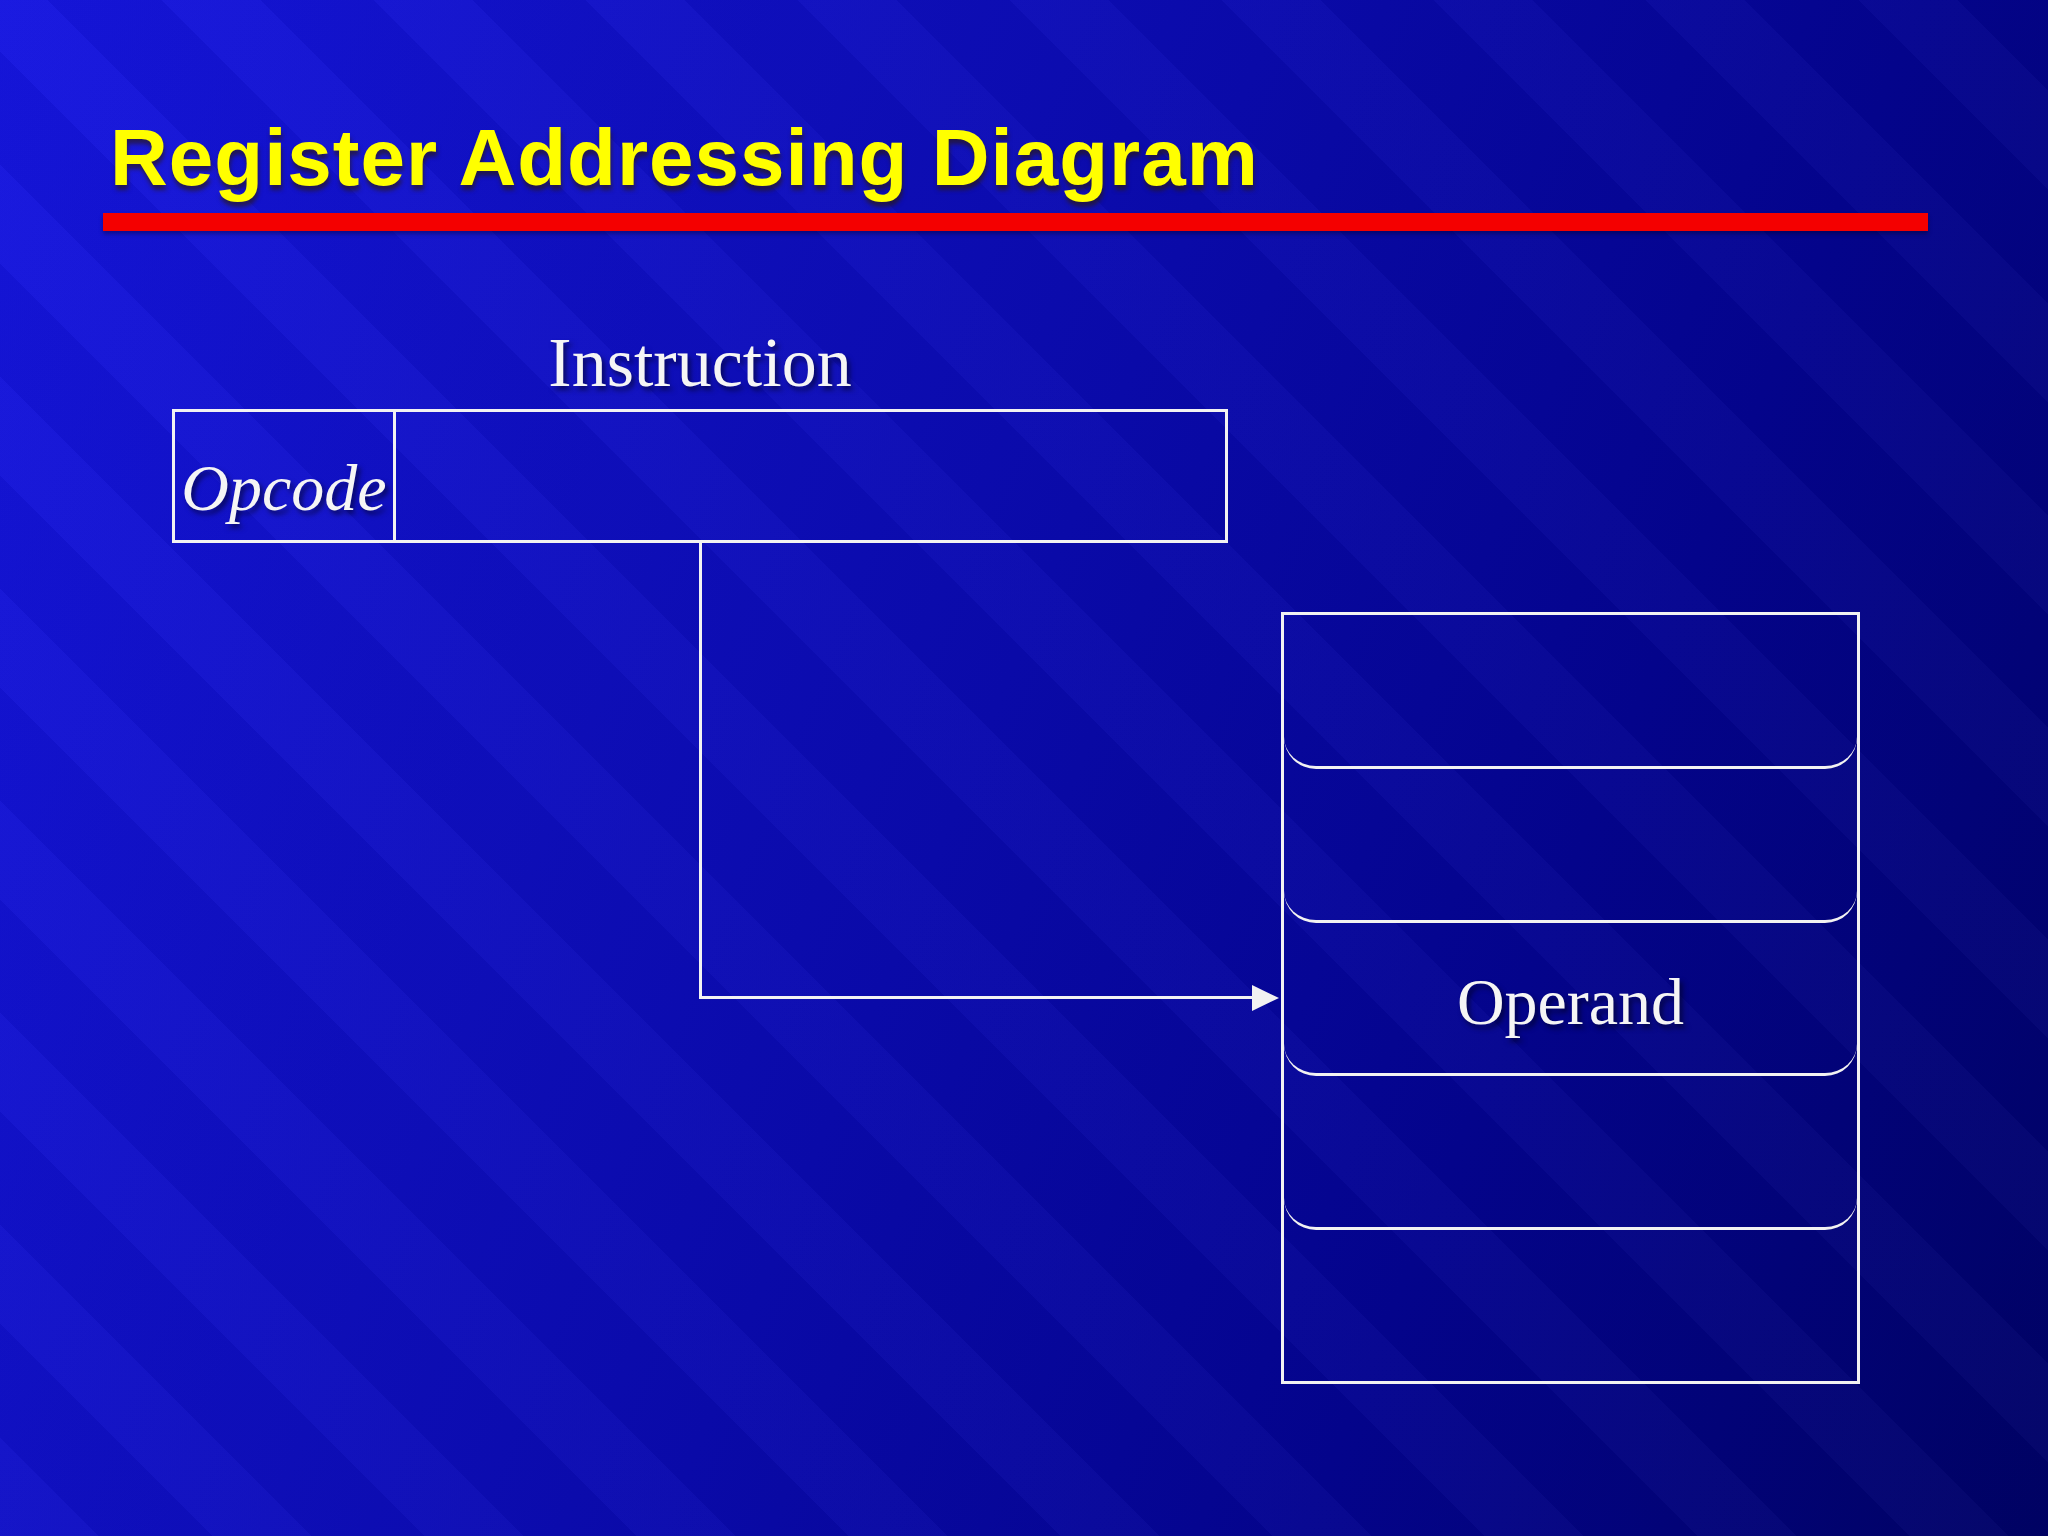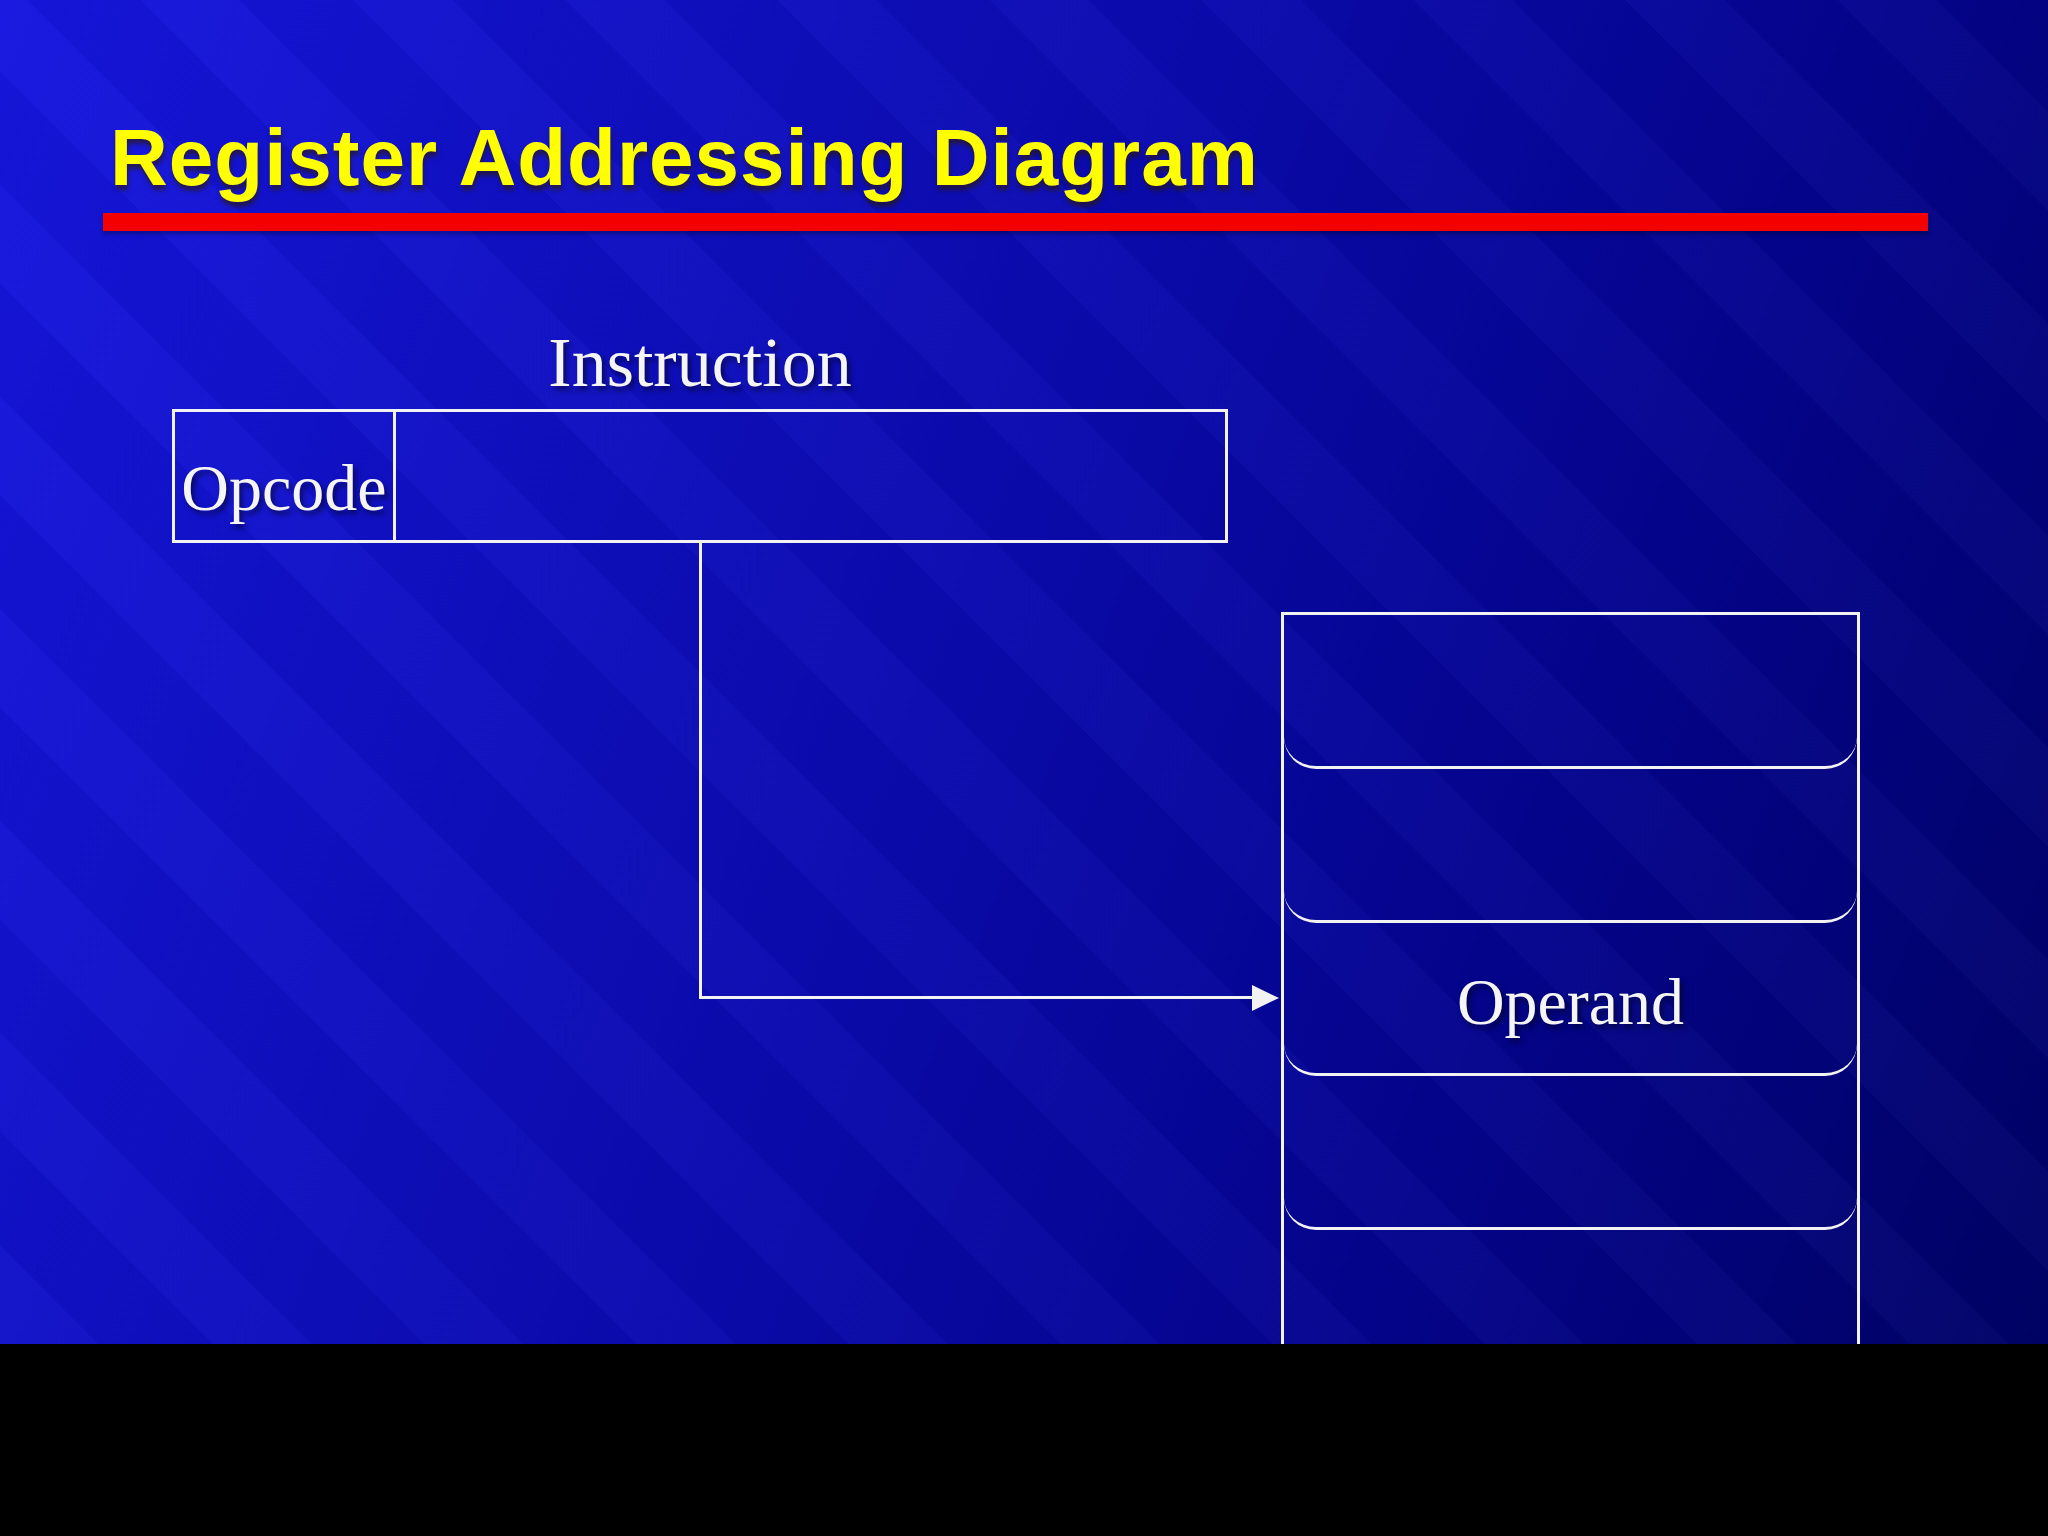--- a/index.html
+++ b/index.html
@@ -1,19 +1,19 @@
 <!DOCTYPE html>
 <html style="--title-color: #ffff00; --underline-color: #f40000; --text-color: #f5f5f5; --bg-start: #1616e0; --bg-end: #000266;"><head>
 <meta charset="utf-8">
 <style>
   html, body { margin: 0; padding: 0; background: #000; }
   .slide {
     position: relative;
     width: 2048px;
-    height: 1344px;
+    height: 1536px;
     overflow: hidden;
     background:
       repeating-linear-gradient(45deg,
         rgba(255,255,255,0.018) 0px, rgba(255,255,255,0.018) 70px,
         rgba(0,0,0,0.035) 70px, rgba(0,0,0,0.035) 150px),
       linear-gradient(112deg,
         var(--bg-start, #1616e0) 0%,
         #1111c8 22%,
         #0a0aae 48%,
         #040490 72%,
@@ -66,20 +66,21 @@
   }
   .cell {
     color: var(--text-color, #f5f5f5);
     font-size: 66px;
     display: flex;
     align-items: center;
     text-shadow: 3px 4px 5px rgba(0, 0, 15, 0.55);
     box-sizing: border-box;
     padding-top: 23px;
     white-space: nowrap;
+    font-style: italic;
   }
   .cell-opcode {
     width: 221px;
     flex: 0 0 221px;
     border-right: 3px solid #f2f2f2;
     justify-content: center;
   }
   .cell-regaddr {
     flex: 1 1 auto;
     padding-left: 90px;

